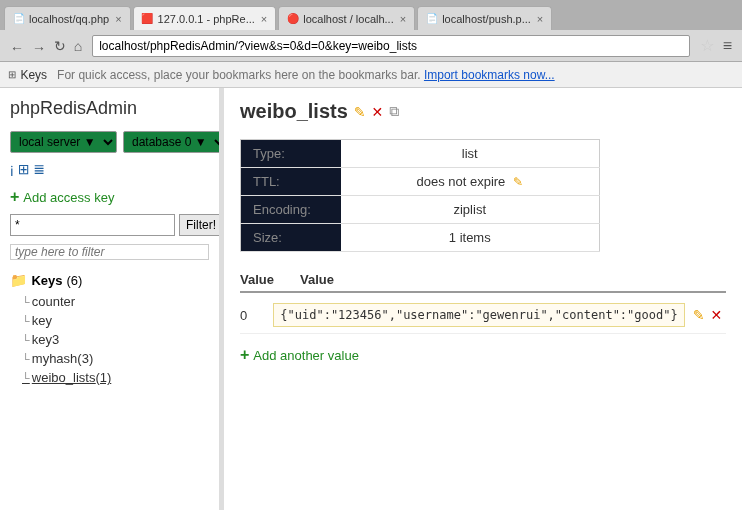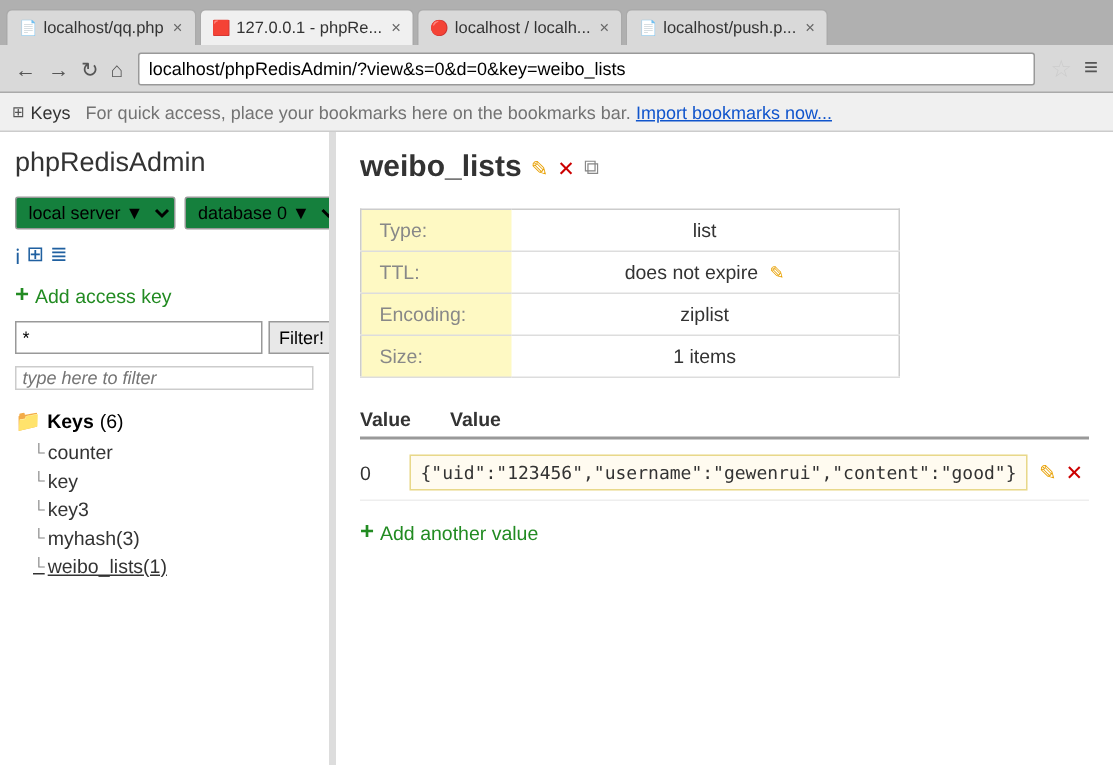--- a/index.html
+++ b/index.html
@@ -226,21 +226,21 @@
       width: 360px;
     }
     .info-table td {
       padding: 6px 12px;
       border-bottom: 1px solid #ddd;
       font-size: 13px;
     }
     .info-table td:first-child {
       color: #888;
       font-weight: normal;
-      background: #fef9c3;
+      background: #0f172a;
       width: 100px;
     }
     .info-table td:last-child { color: #333; text-align: center; }
     .ttl-edit { color: #e8a000; margin-left: 4px; font-size: 12px; cursor: pointer; }
 
     
     .data-table-header {
       display: flex;
       padding: 4px 0;
       border-bottom: 2px solid #999;

